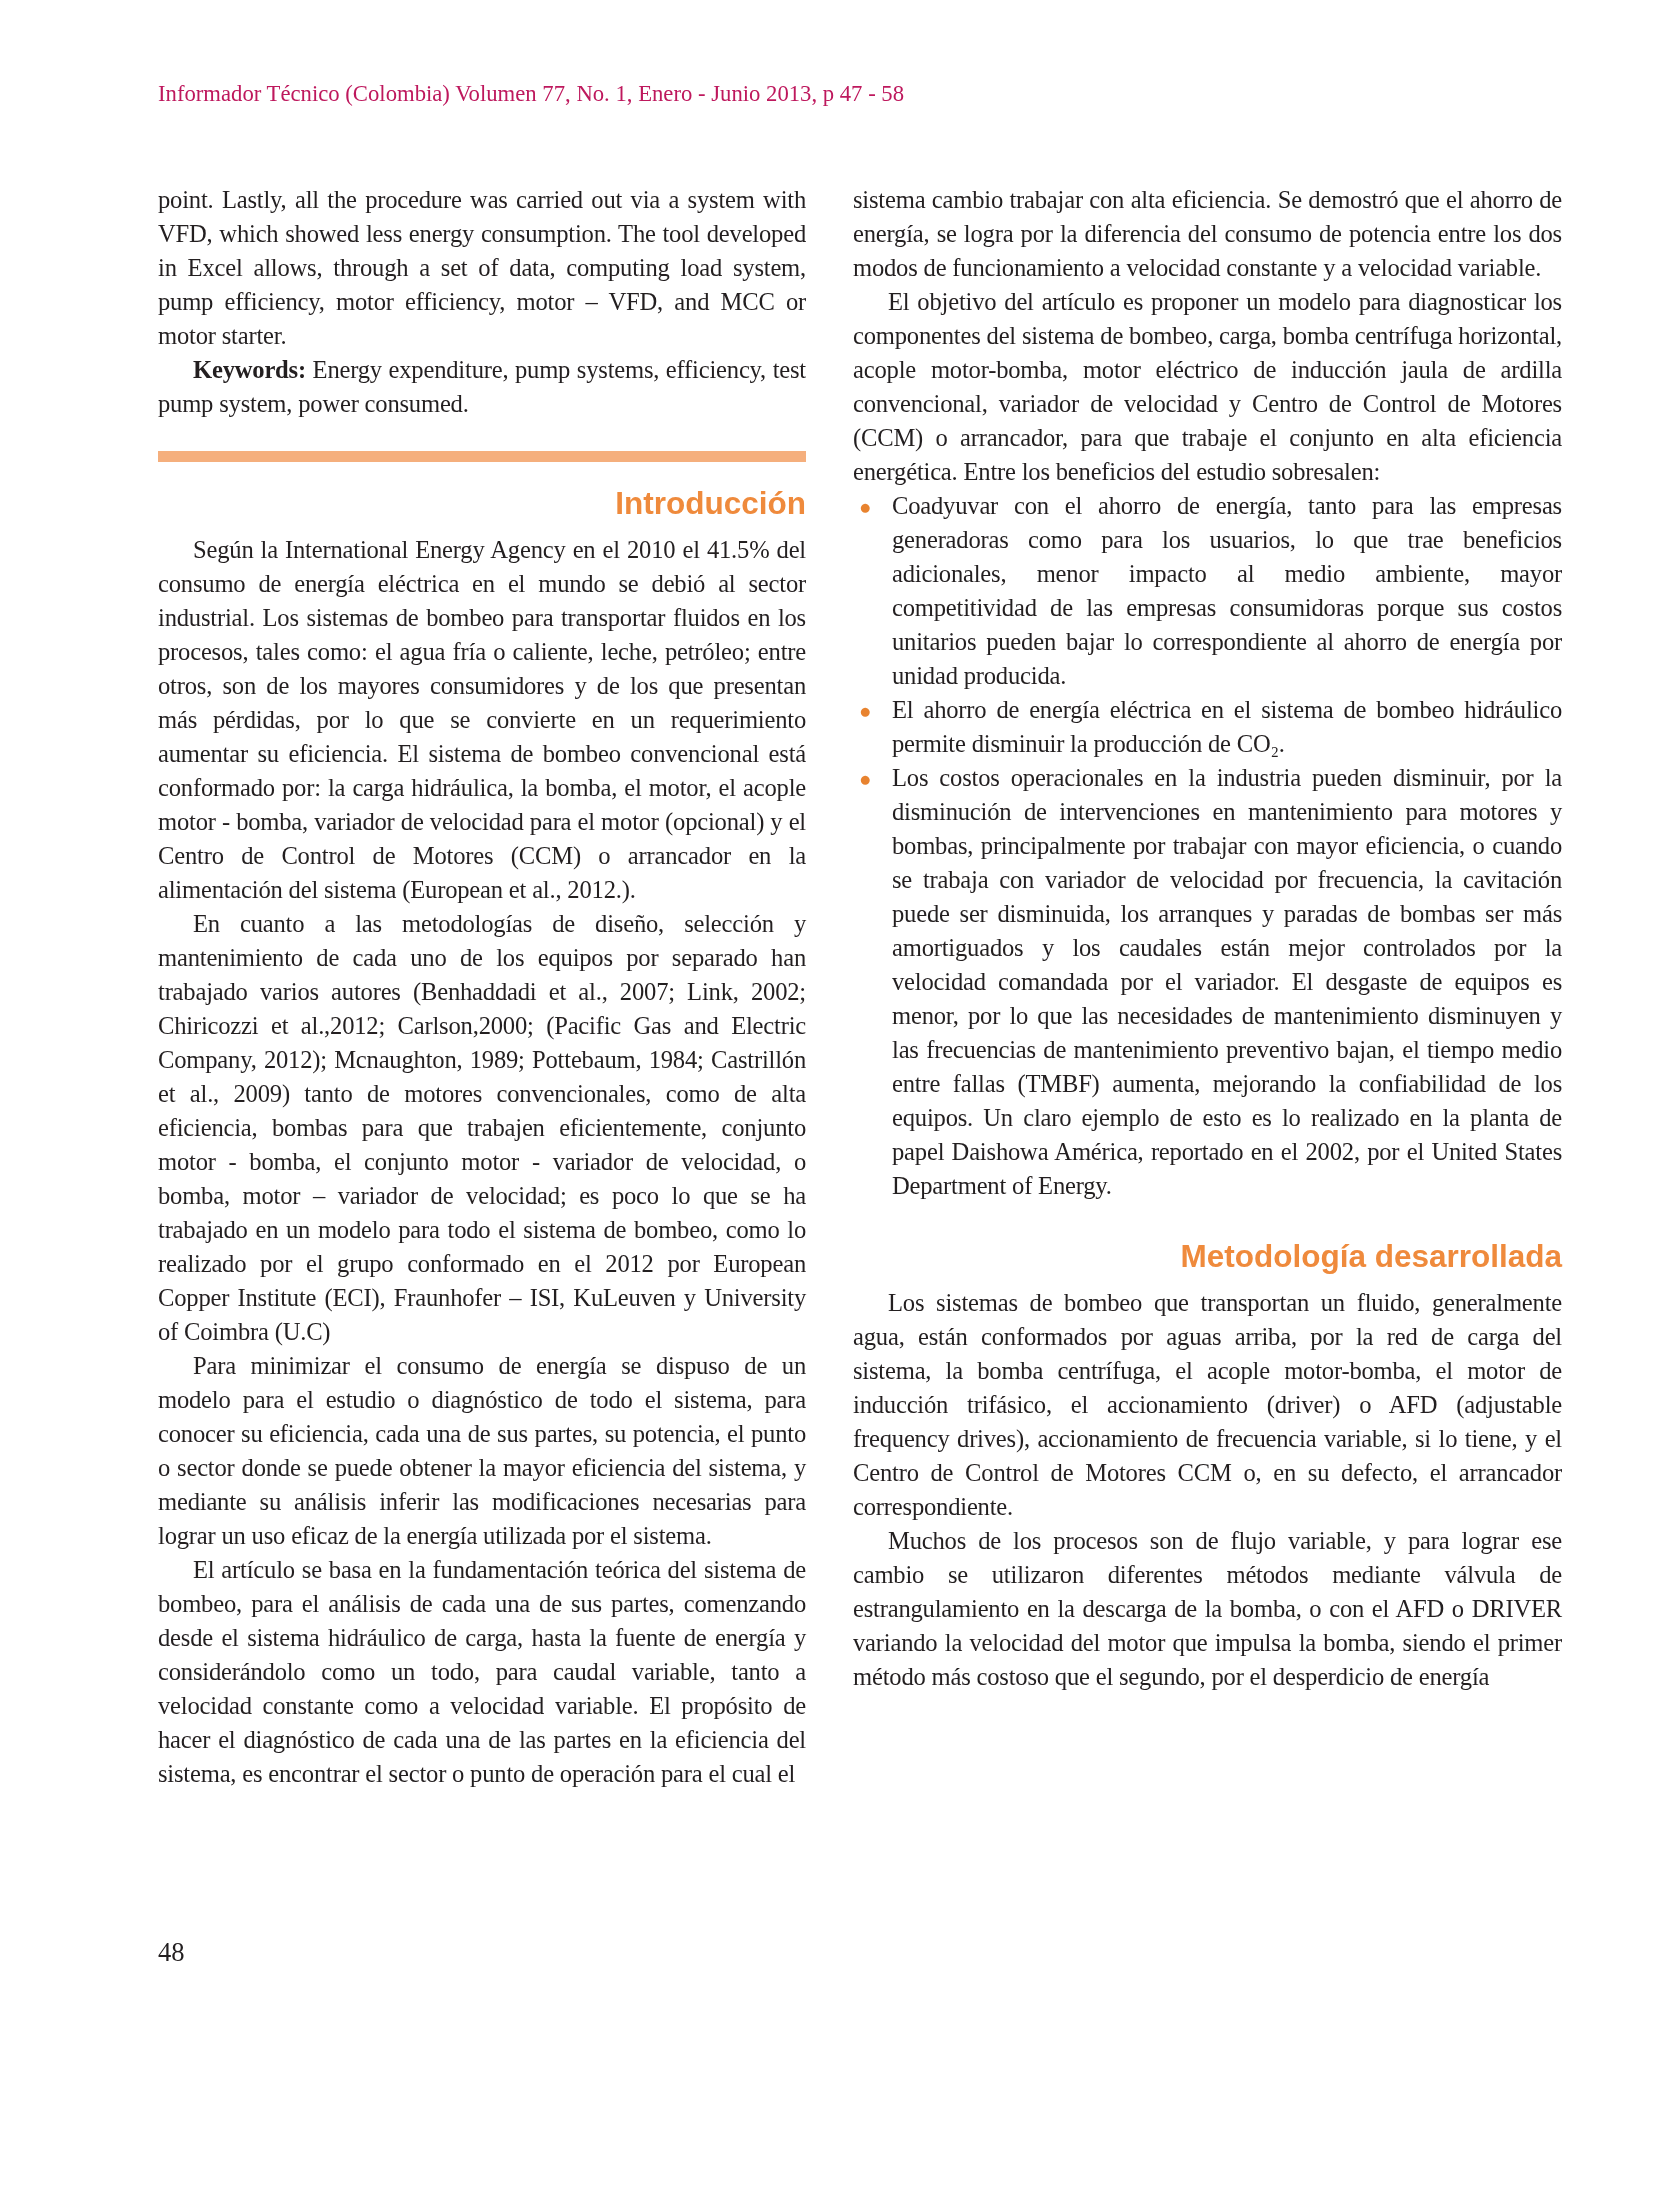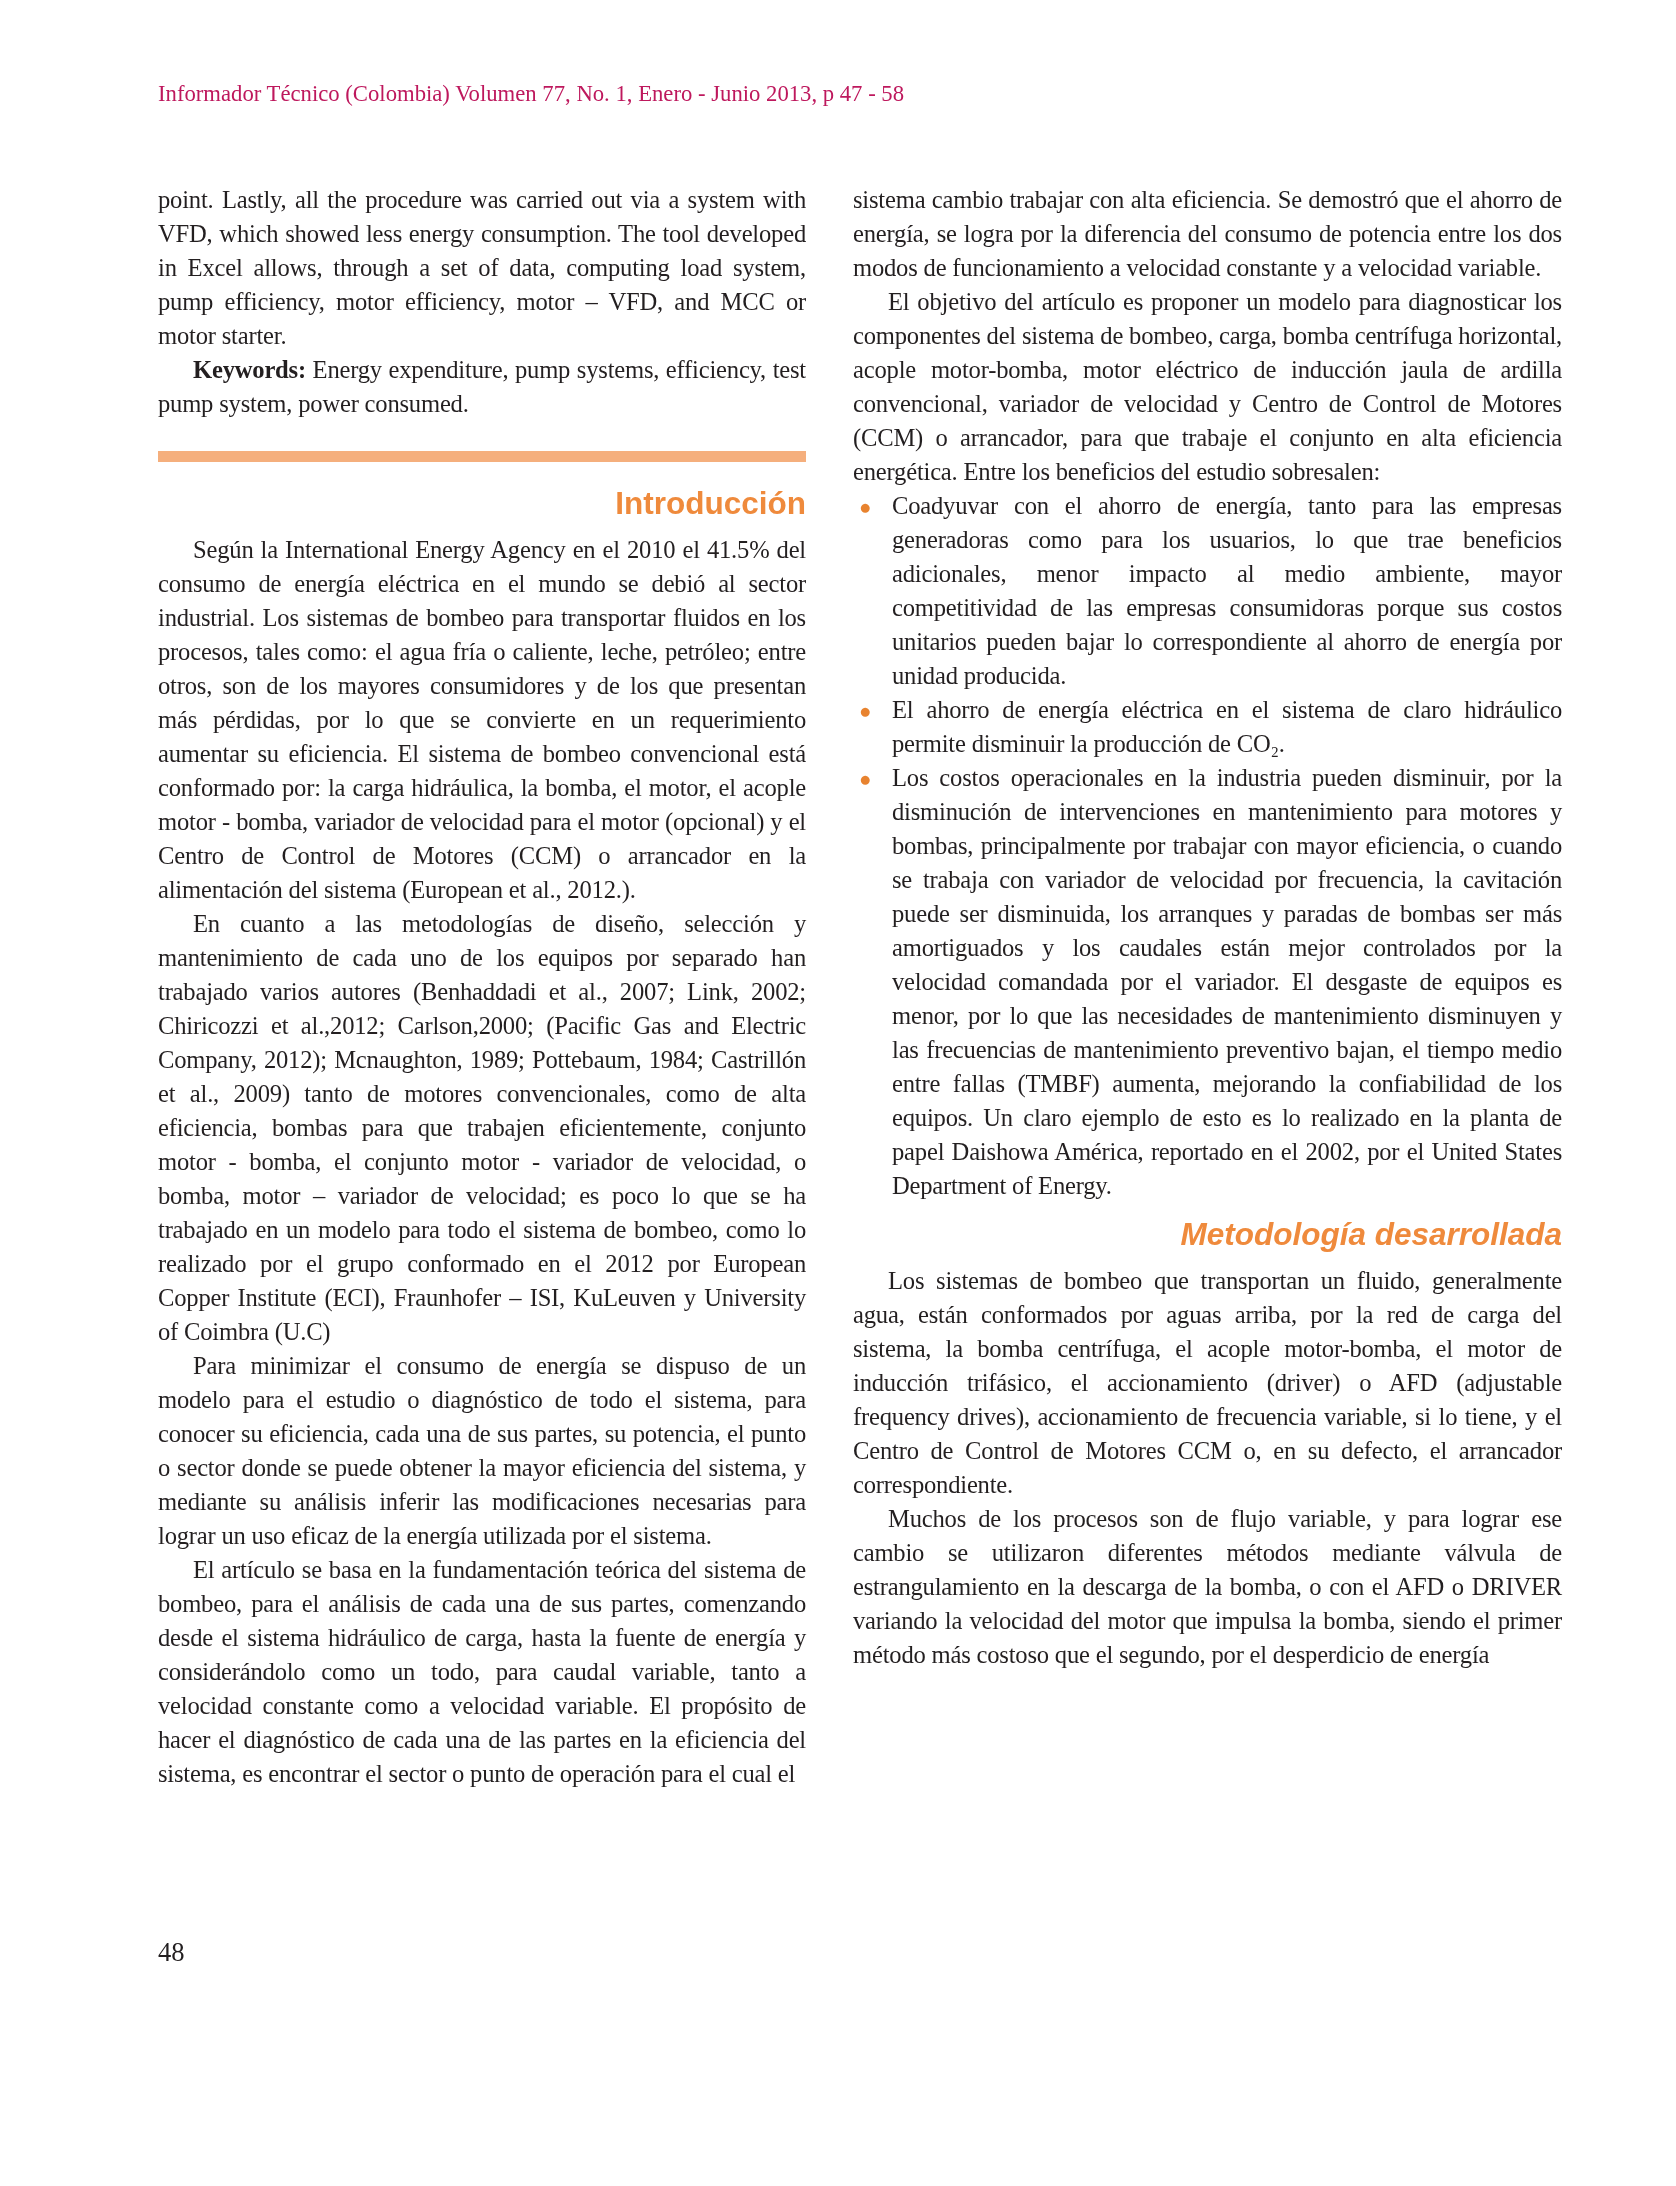--- a/index.html
+++ b/index.html
@@ -46,22 +46,21 @@
     font-family: "Liberation Sans", "DejaVu Sans", sans-serif;
     font-weight: bold;
     font-size: 31.5px;
     line-height: 35px;
     color: #ef8a3c;
     margin: 0 0 11.8px 0;
     text-align: right;
     letter-spacing: 0;
   }
   h2.section-heading.methodology {
-    margin-top: 14px;
-    font-style: italic;
+    margin-top: 36px;
   }
   .bullet-list { margin: 0; padding: 0; list-style: none; }
   .bullet-item {
     position: relative;
     padding-left: 39px;
     margin: 0;
   }
   .bullet-dot {
     position: absolute;
     left: 5.9px;
@@ -94,21 +93,21 @@
   <p class="indent">Para minimizar el consumo de energía se dispuso de un modelo para el estudio o diagnóstico de todo el sistema, para conocer su eficiencia,  cada una de sus partes, su potencia, el punto o sector donde se puede obtener la mayor eficiencia del sistema, y mediante su análisis inferir las modificaciones necesarias para lograr un uso eficaz de la energía utilizada por el sistema.</p>
   <p class="indent">El artículo se basa en la fundamentación teórica del sistema de bombeo, para el análisis de cada una de sus partes, comenzando desde el sistema hidráulico de carga, hasta la fuente de energía y considerándolo como un todo, para caudal variable, tanto a velocidad constante como a velocidad variable. El propósito de hacer el diagnóstico de cada una de las partes en la eficiencia del sistema, es encontrar el sector o punto de operación para el cual el</p>
 </div>
 
 <div class="column column-right">
   <p>sistema cambio trabajar con alta eficiencia. Se demostró que el ahorro de energía, se logra por la diferencia del consumo de potencia entre los dos modos de funcionamiento a velocidad constante y a velocidad variable.</p>
   <p class="indent">El objetivo del artículo es proponer un modelo para diagnosticar los componentes del sistema de bombeo, carga, bomba centrífuga horizontal, acople motor-bomba, motor eléctrico de inducción jaula de ardilla convencional, variador de velocidad y Centro de Control de Motores (CCM) o arrancador, para que trabaje el conjunto en alta eficiencia energética. Entre los beneficios del estudio sobresalen:</p>
 
   <ul class="bullet-list">
     <li class="bullet-item"><span class="bullet-dot">●</span><span>Coadyuvar con el ahorro de energía, tanto para las empresas generadoras como para los usuarios, lo que trae beneficios adicionales, menor impacto al medio ambiente, mayor competitividad de las empresas consumidoras porque sus costos unitarios pueden bajar lo correspondiente al ahorro de energía por unidad producida.</span></li>
-    <li class="bullet-item"><span class="bullet-dot">●</span><span>El ahorro de energía eléctrica en el sistema de claro hidráulico permite disminuir la producción de CO₂.</span></li>
+    <li class="bullet-item"><span class="bullet-dot">●</span><span>El ahorro de energía eléctrica en el sistema de bombeo hidráulico permite disminuir la producción de CO₂.</span></li>
     <li class="bullet-item"><span class="bullet-dot">●</span><span>Los costos operacionales en la industria pueden disminuir, por la disminución de intervenciones en mantenimiento para motores y bombas, principalmente por trabajar con mayor eficiencia, o cuando se trabaja con variador de velocidad por frecuencia, la cavitación puede ser disminuida, los arranques y paradas de bombas ser más amortiguados y los caudales están mejor controlados por la velocidad comandada por el variador. El desgaste de equipos es menor, por lo que las necesidades de mantenimiento disminuyen y las frecuencias de mantenimiento preventivo bajan, el tiempo medio entre fallas (TMBF) aumenta, mejorando la confiabilidad de los equipos. Un claro ejemplo de esto es lo realizado en la planta de papel Daishowa América, reportado en el 2002, por el United States Department of Energy.</span></li>
   </ul>
 
   <h2 class="section-heading methodology">Metodología desarrollada</h2>
 
   <p class="indent">Los sistemas de bombeo que transportan un fluido, generalmente agua, están conformados por aguas arriba, por la red de carga del sistema, la bomba centrífuga, el acople motor-bomba, el motor de inducción trifásico, el accionamiento (driver) o AFD (adjustable frequency drives), accionamiento de frecuencia variable, si lo tiene, y el Centro de Control de Motores CCM o, en su defecto, el arrancador correspondiente.</p>
   <p class="indent">Muchos de los procesos son de flujo variable, y para lograr ese cambio se utilizaron diferentes métodos mediante válvula de estrangulamiento en la descarga de la bomba, o con el AFD o DRIVER variando la velocidad del motor que impulsa la bomba, siendo el primer método más costoso que el segundo, por el desperdicio de energía</p>
 </div>
 
 <div class="page-number">48</div>

